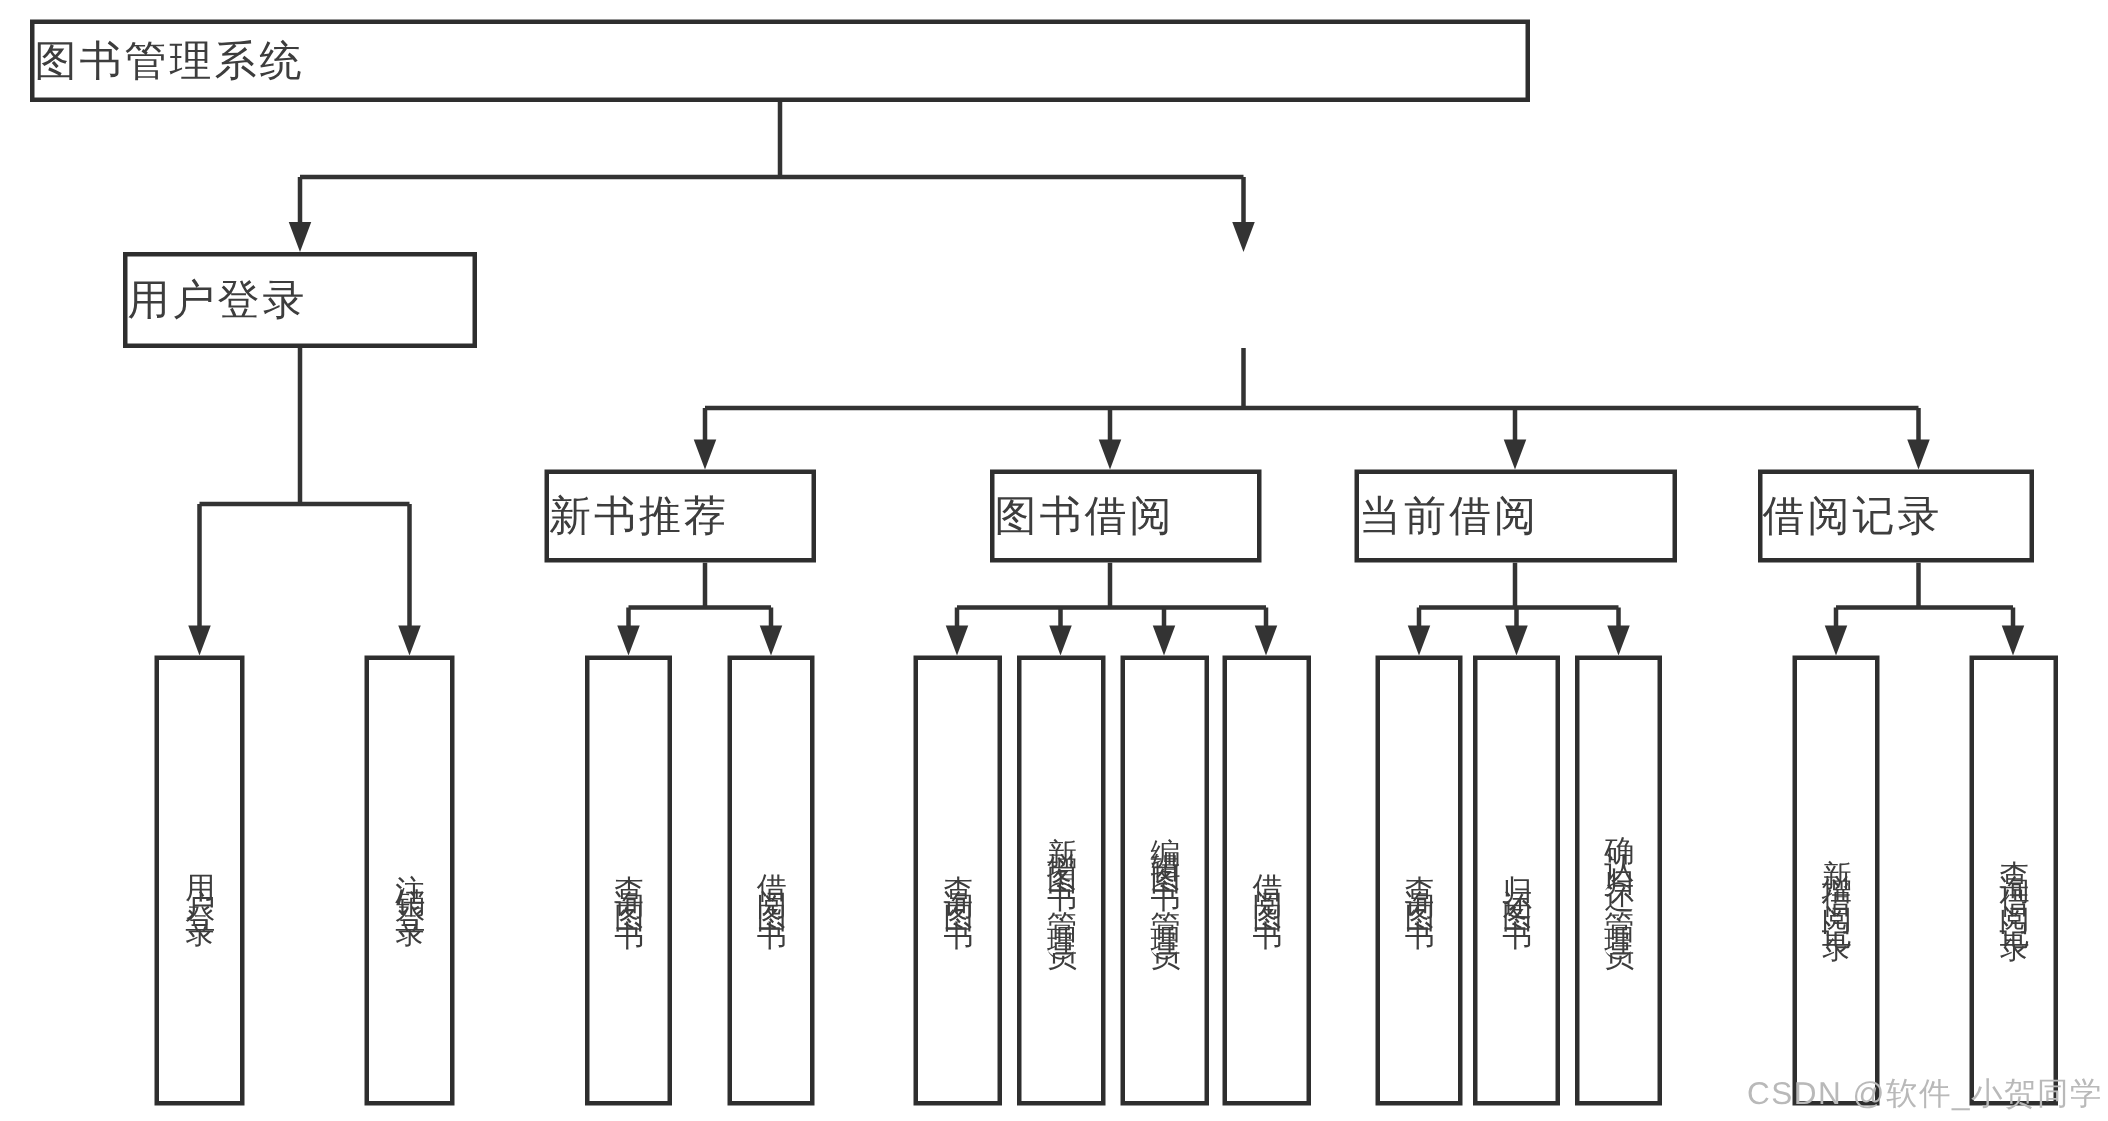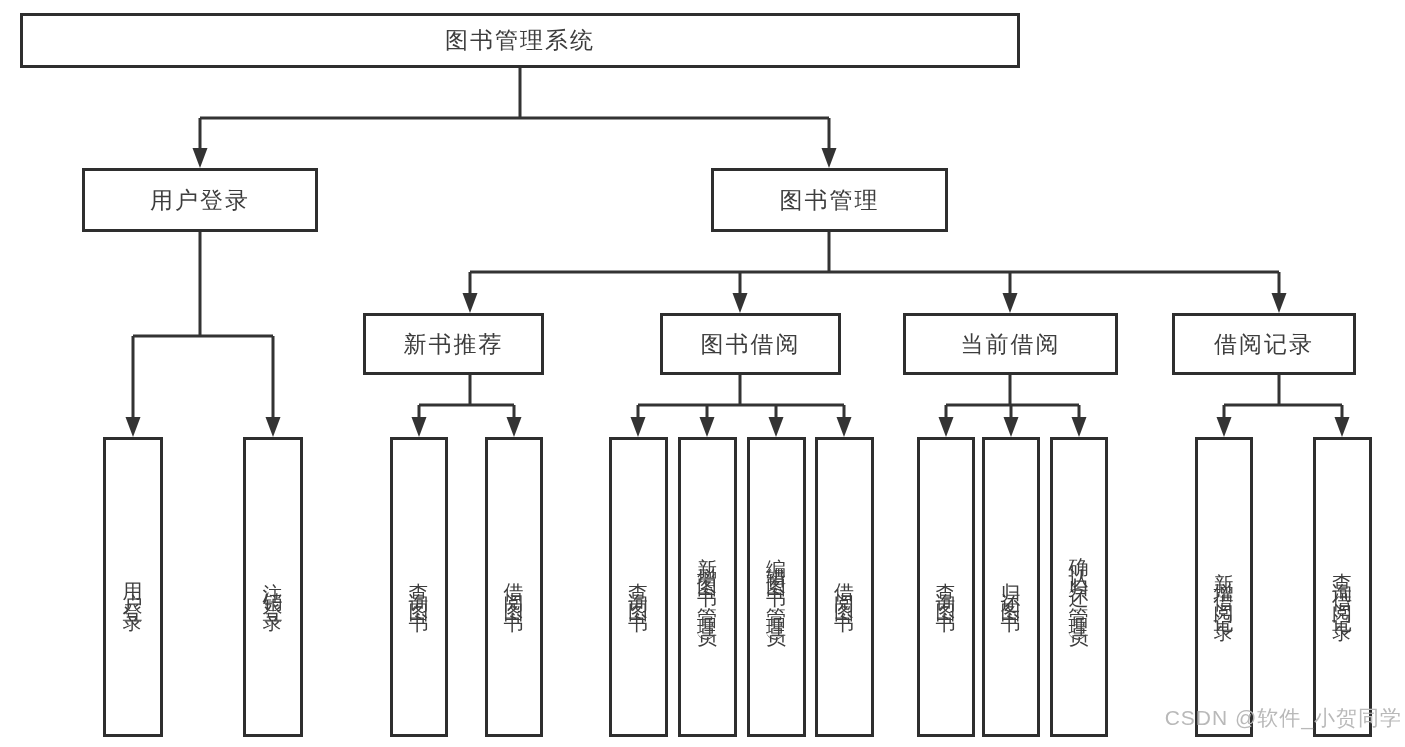--- a/index.html
+++ b/index.html
@@ -28,22 +28,21 @@
   }
   .connectors path { stroke: var(--line); stroke-width: 3; fill: none; }
   .connectors polygon { fill: var(--line); }
   .hbox {
     position: absolute;
     box-sizing: border-box;
     background: #ffffff;
     border: 3px solid var(--border);
     display: flex;
     align-items: center;
-    justify-content: center;
-    font-size: 23px;
+    font-size: 28px;
     letter-spacing: 2px;
     color: var(--text);
     z-index: 2;
   }
   .vbox {
     position: absolute;
     box-sizing: border-box;
     background: #ffffff;
     border: 3px solid var(--border);
     display: flex;
@@ -56,21 +55,21 @@
     writing-mode: vertical-rl;
     text-orientation: mixed;
     font-size: 20px;
     line-height: 1;
     letter-spacing: 10px;
     white-space: nowrap;
   }
   .watermark {
     position: absolute;
     right: 3px;
-    bottom: 15px;
+    bottom: 4px;
     font-size: 21px;
     letter-spacing: 1px;
     color: var(--watermark);
     z-index: 5;
   }
 </style>
 </head>
 <body>
 
 <div class="canvas">
@@ -106,23 +105,20 @@
     <polygon points="1216.5,417 1231.5,417 1224,437"></polygon>
     <polygon points="1334.5,417 1349.5,417 1342,437"></polygon>
   </svg>
 
   <div class="hbox" style="left:20px; top:13px; width:1000px; height:55px;">
     <span>图书管理系统</span>
   </div>
 
   <div class="hbox" style="left:82px; top:168px; width:236px; height:64px;">
     <span>用户登录</span>
-  </div>
-  <div class="hbox" style="left:711px; top:168px; width:237px; height:64px;">
-    <span>图书管理</span>
   </div>
 
   <div class="hbox" style="left:363px; top:313px; width:181px; height:62px;">
     <span>新书推荐</span>
   </div>
   <div class="hbox" style="left:660px; top:313px; width:181px; height:62px;">
     <span>图书借阅</span>
   </div>
   <div class="hbox" style="left:903px; top:313px; width:215px; height:62px;">
     <span>当前借阅</span>

